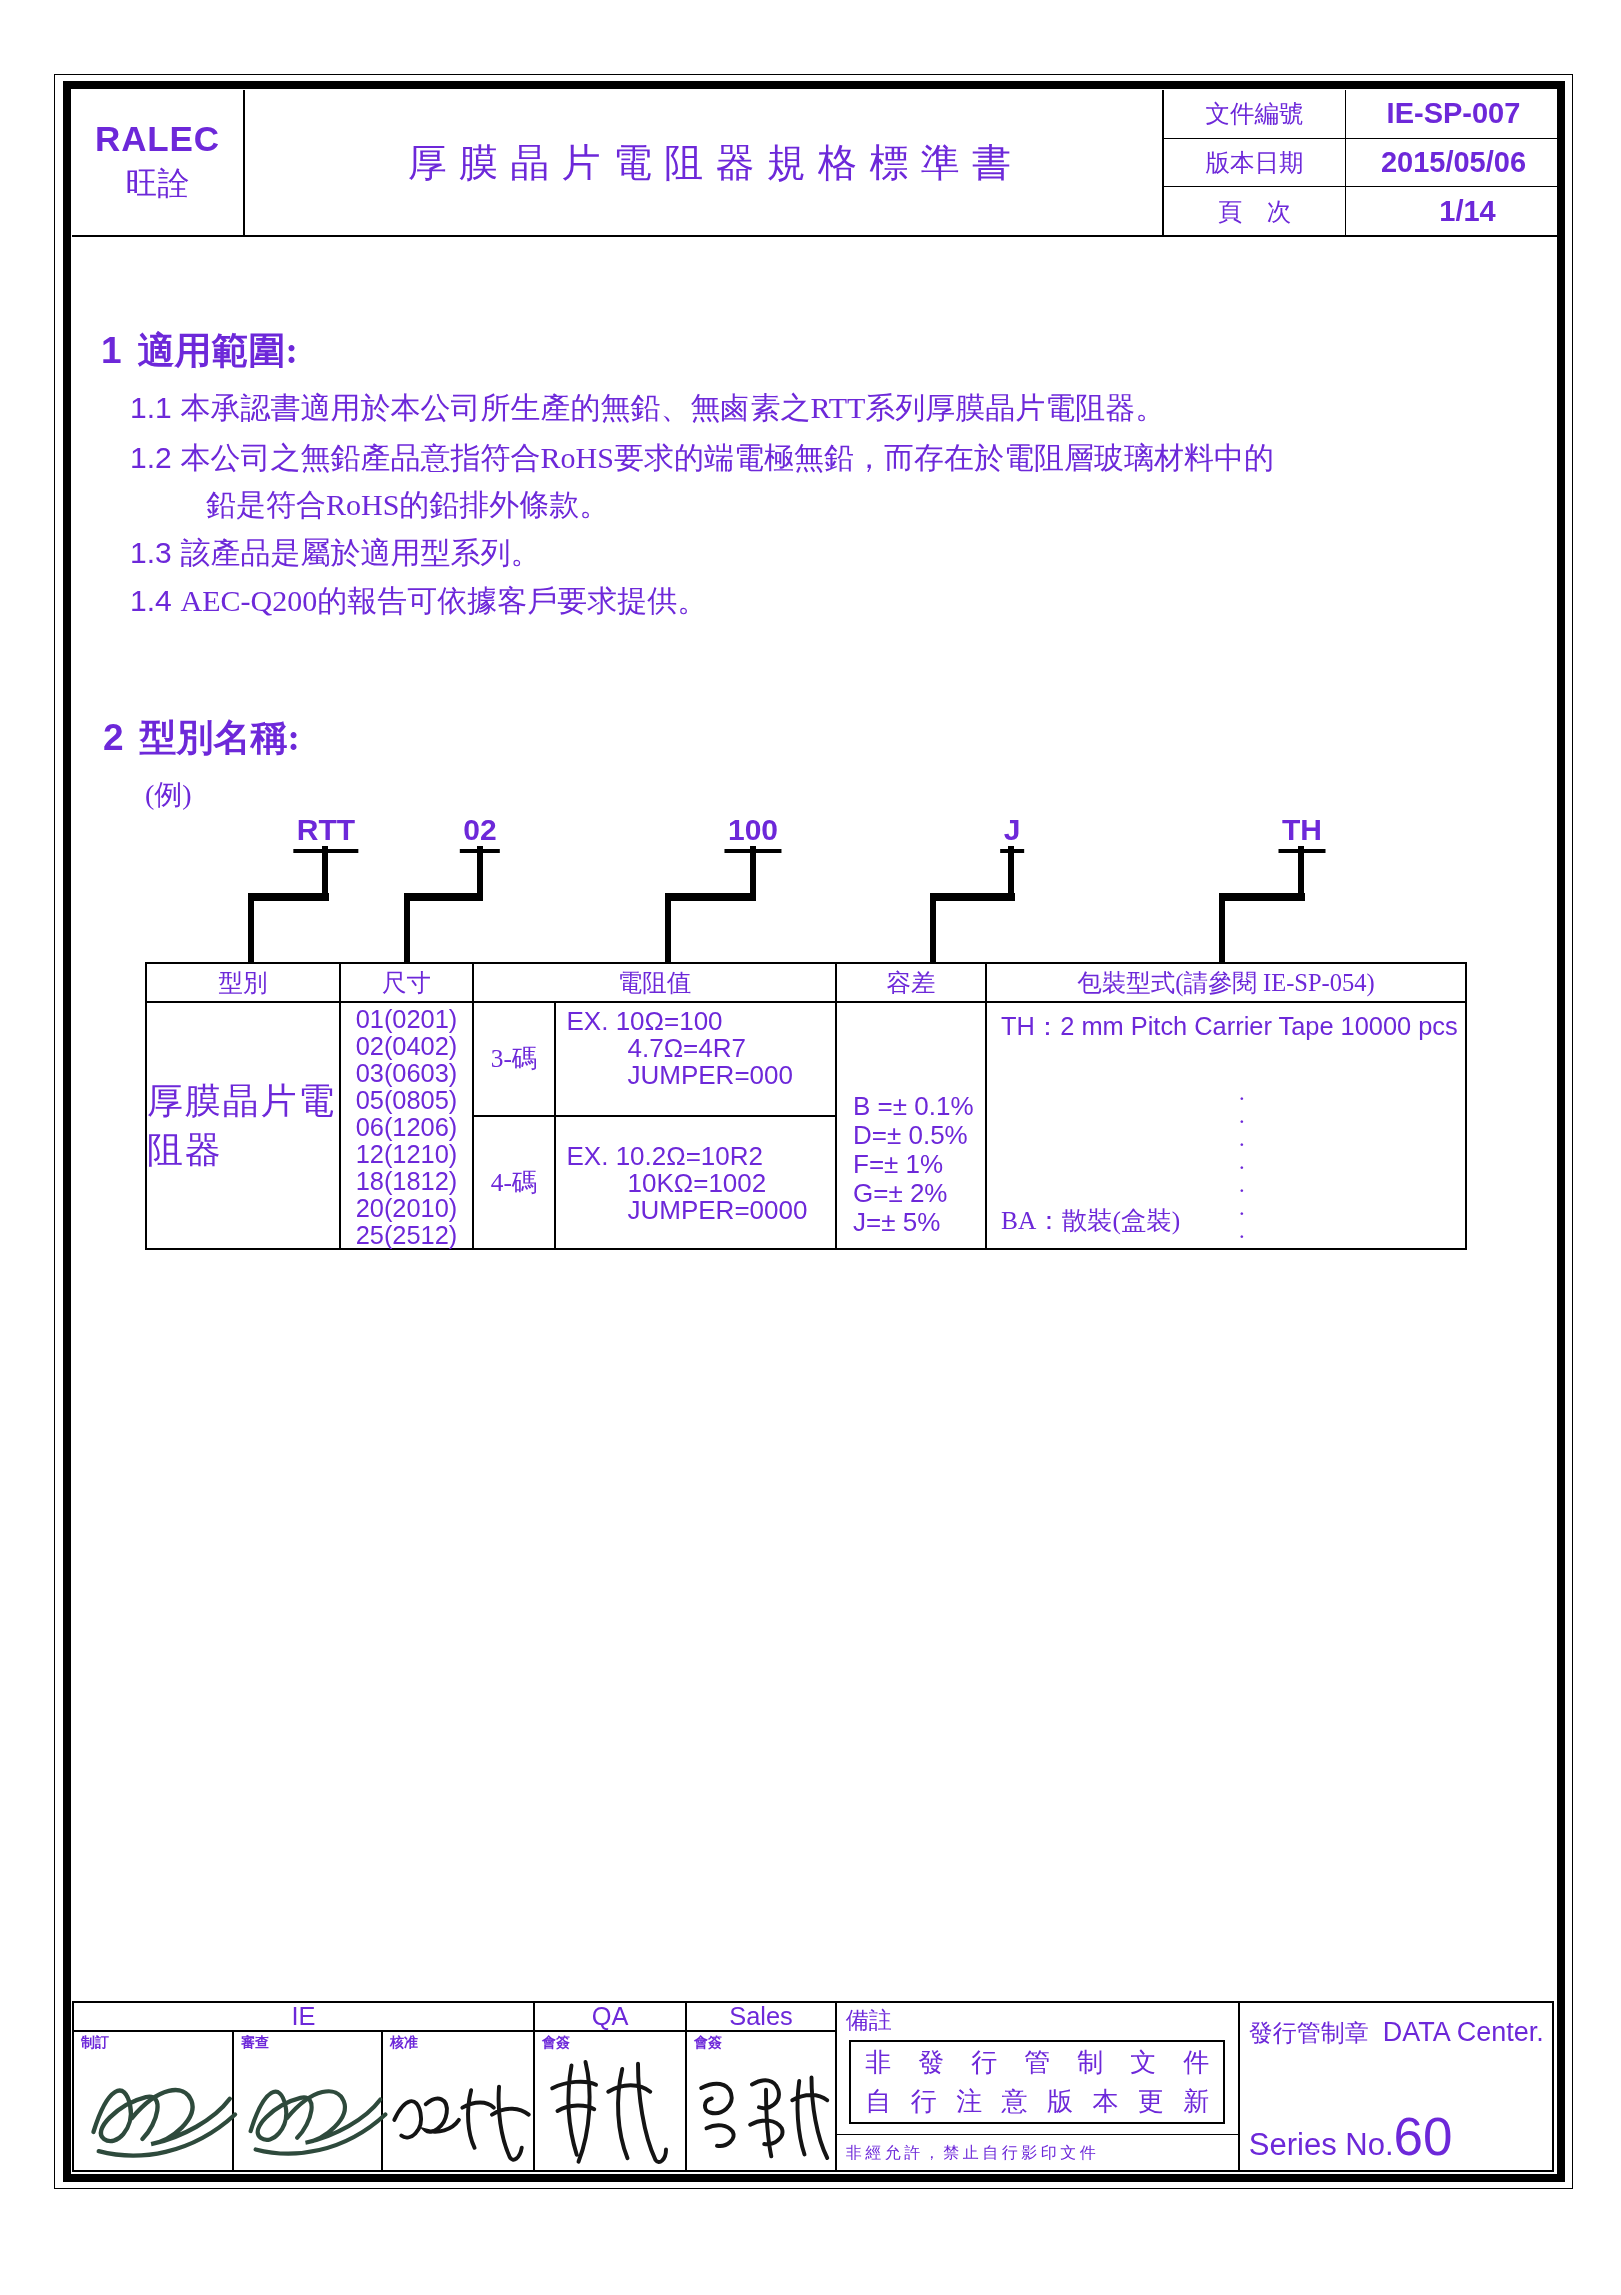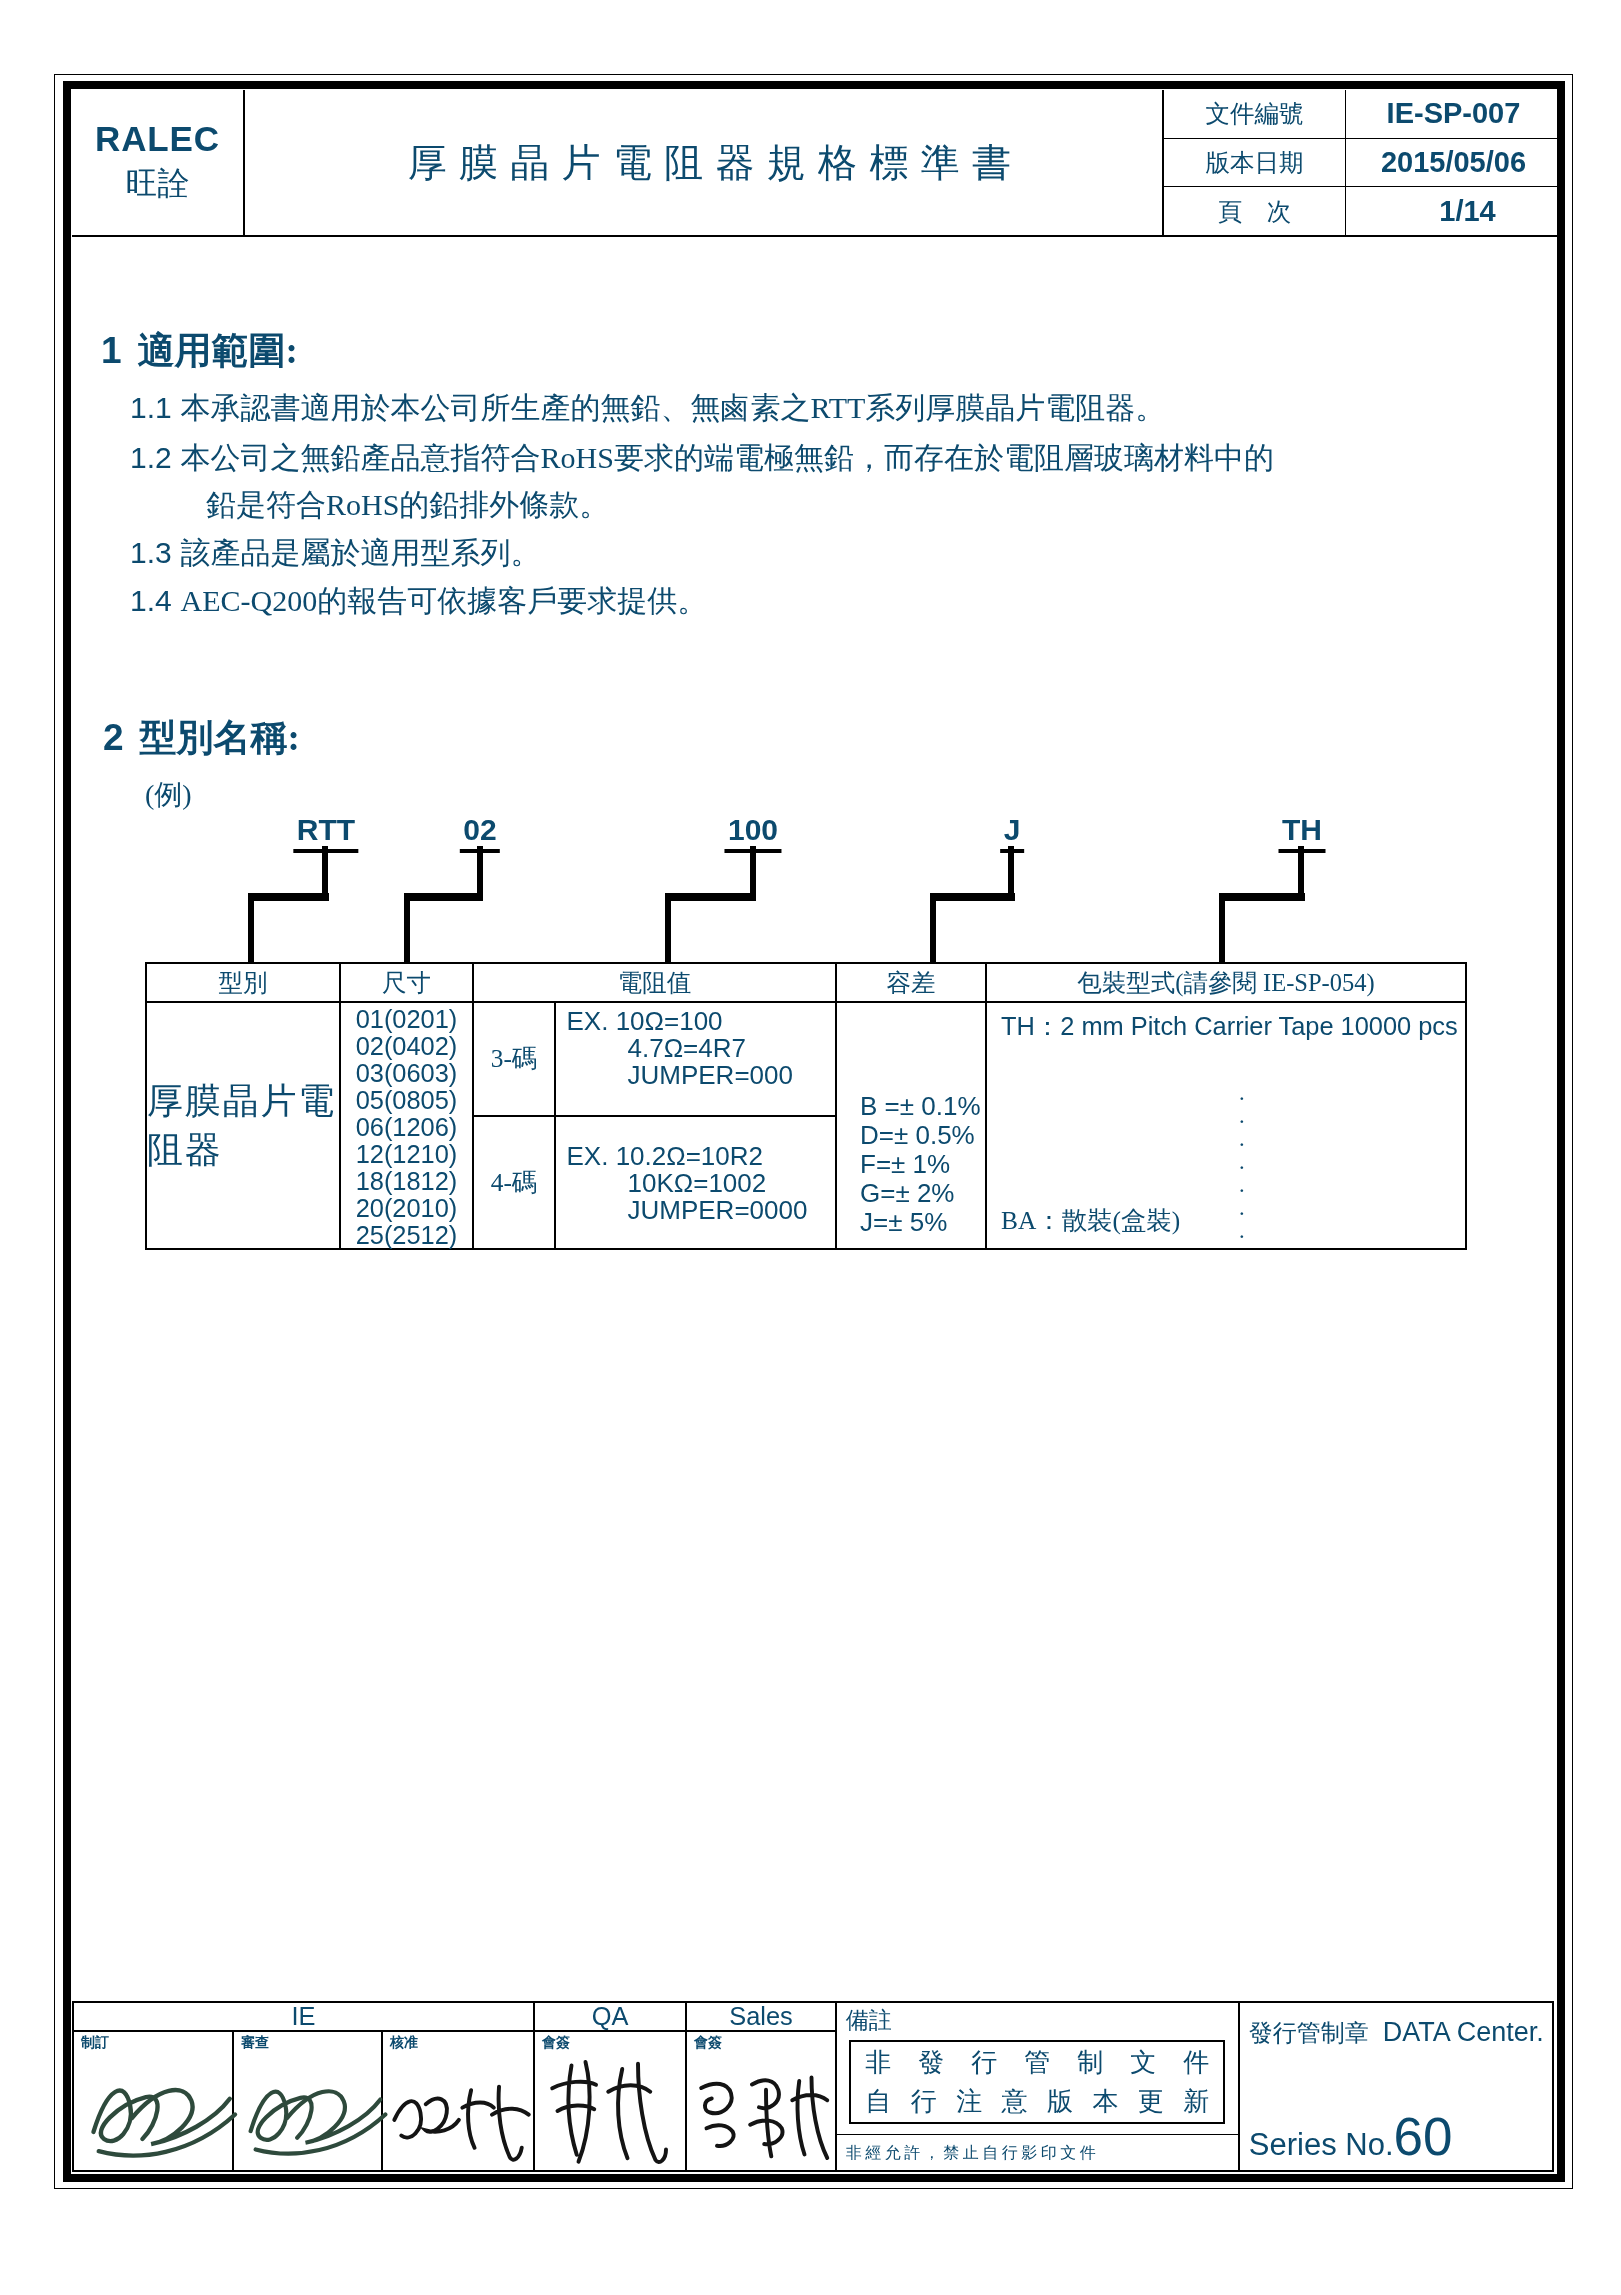--- a/index.html
+++ b/index.html
@@ -1,17 +1,17 @@
 <!DOCTYPE html>
 <html style="font-size:14px"><head>
 <meta charset="utf-8">
 <style>
   html,body { margin:0; padding:0; background:#e8e8e8; }
   .page { position:relative; width:1622px; height:2295px; background:#ffffff;
-          font-family:"Liberation Sans", sans-serif; color:#0c4a6e; overflow:hidden; }
+          font-family:"Liberation Sans", sans-serif; color:#6d28d9; overflow:hidden; }
   .zh { font-family:"Liberation Serif", serif; }
 
   
   .frame-thin  { position:absolute; left:54px; top:74px; width:1519px; height:2115px;
                  border:1.8px solid #000; box-sizing:border-box; }
   .frame-thick { position:absolute; left:63px; top:81px; width:1502px; height:2101px;
                  border:8.8px solid #000; box-sizing:border-box; }
 
   
   .hdr { position:absolute; left:72px; top:90px; width:1489px; height:147px;
@@ -55,21 +55,21 @@
   .spec .hc { display:flex; align-items:center; justify-content:center; font-size:24.5px; }
   .c-type { grid-column:1; grid-row:2 / span 2; display:flex; align-items:center;
             justify-content:center; font-size:36px; letter-spacing:1.8px;font-family:Liberation Serif, serif; }
   .c-size { grid-column:2; grid-row:2 / span 2; text-align:center; padding-top:2.6px; }
   .c-size div { font-size:25.4px; line-height:27px; }
   .c-rlabel { display:flex; align-items:center; justify-content:center; font-size:25.4px; }
   .c-rex { padding:5.3px 0 0 10.5px; }
   .c-rex div { font-size:26px; line-height:27px; }
   .c-rex div.ind { padding-left:61px; }
   .c-rex.mid { padding-top:26px; }
-  .c-tol { grid-column:5; grid-row:2 / span 2; padding:89px 0 0 23px; }
+  .c-tol { grid-column:5; grid-row:2 / span 2; padding:89px 0 0 16px; }
   .c-tol div { font-size:26px; line-height:29px; }
   .c-pack { grid-column:6; grid-row:2 / span 2; position:relative; }
   .pack-th { position:absolute; top:7px; left:14px; font-size:25.4px; }
   .pack-dots { position:absolute; top:84px; left:251px; font-size:23px; line-height:23px;
                white-space:pre-line; text-align:center; }
   .pack-ba { position:absolute; bottom:10.5px; left:14px; font-size:25.4px; }
 
   
   .ftr { position:absolute; left:72px; top:2001px; display:grid;
          grid-template-columns:160px 149px 152px 152px 150px 403px 312px;

